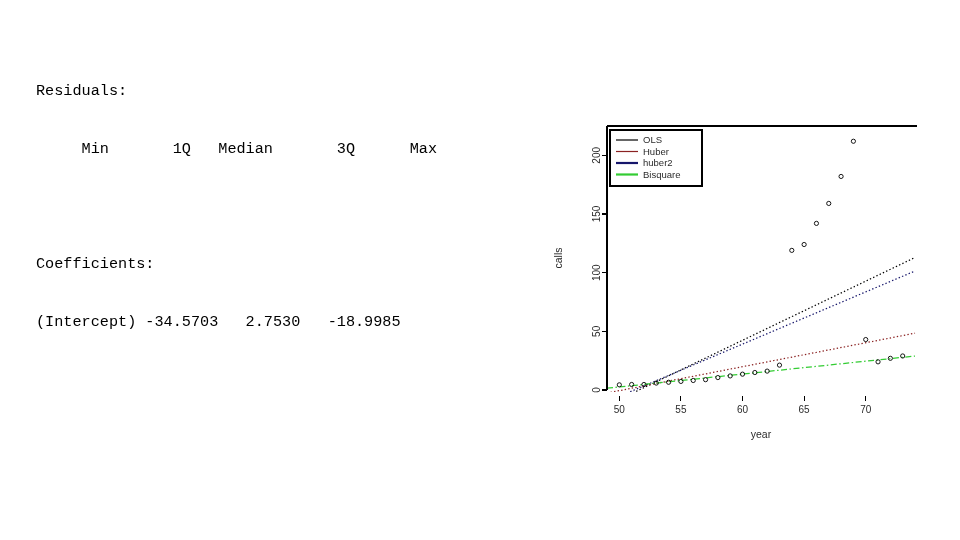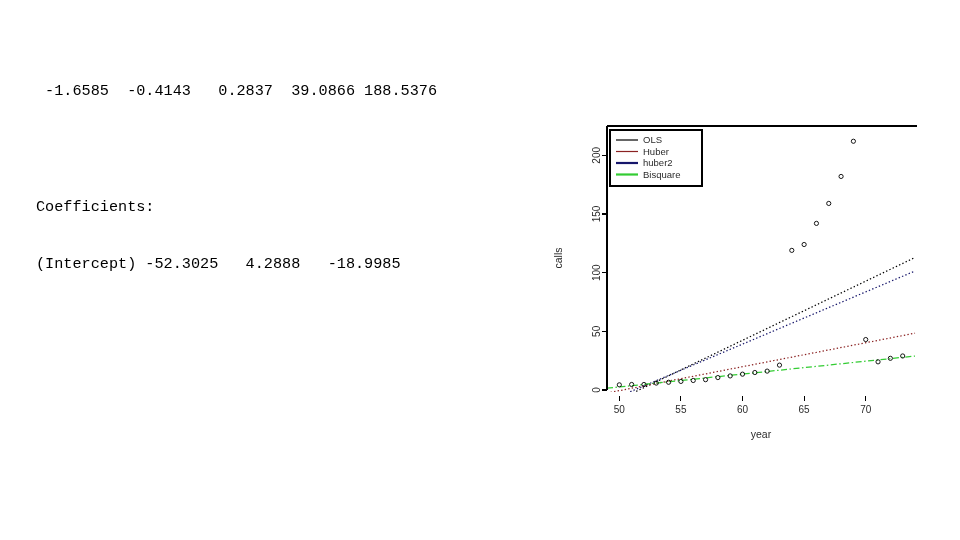--- a/index.html
+++ b/index.html
@@ -79,24 +79,25 @@
   .pt {
     fill: none;
     stroke: #000000;
     stroke-width: 0.9;
   }
 </style>
 </head>
 <body>
 
 <div id="console-output">
-  <div class="line"> -1.6585  -0.4143   0.2837  39.0866 188.5376</div>
+  <div class="line">Residuals:</div>
+  <div class="line">     Min       1Q   Median       3Q      Max</div>
   <div class="blank"></div>
   <div class="line">Coefficients:</div>
-  <div class="line">(Intercept) -52.3025   4.2888   -18.9985</div>
+  <div class="line">(Intercept) -34.5703   2.7530   -18.9985</div>
   
   
   
 </div>
 
 <div id="plot-figure">
   <svg id="plot-svg" width="396" height="348" viewBox="0 0 396 348">
 
     <defs>
         <clipPath id="clipbox">

